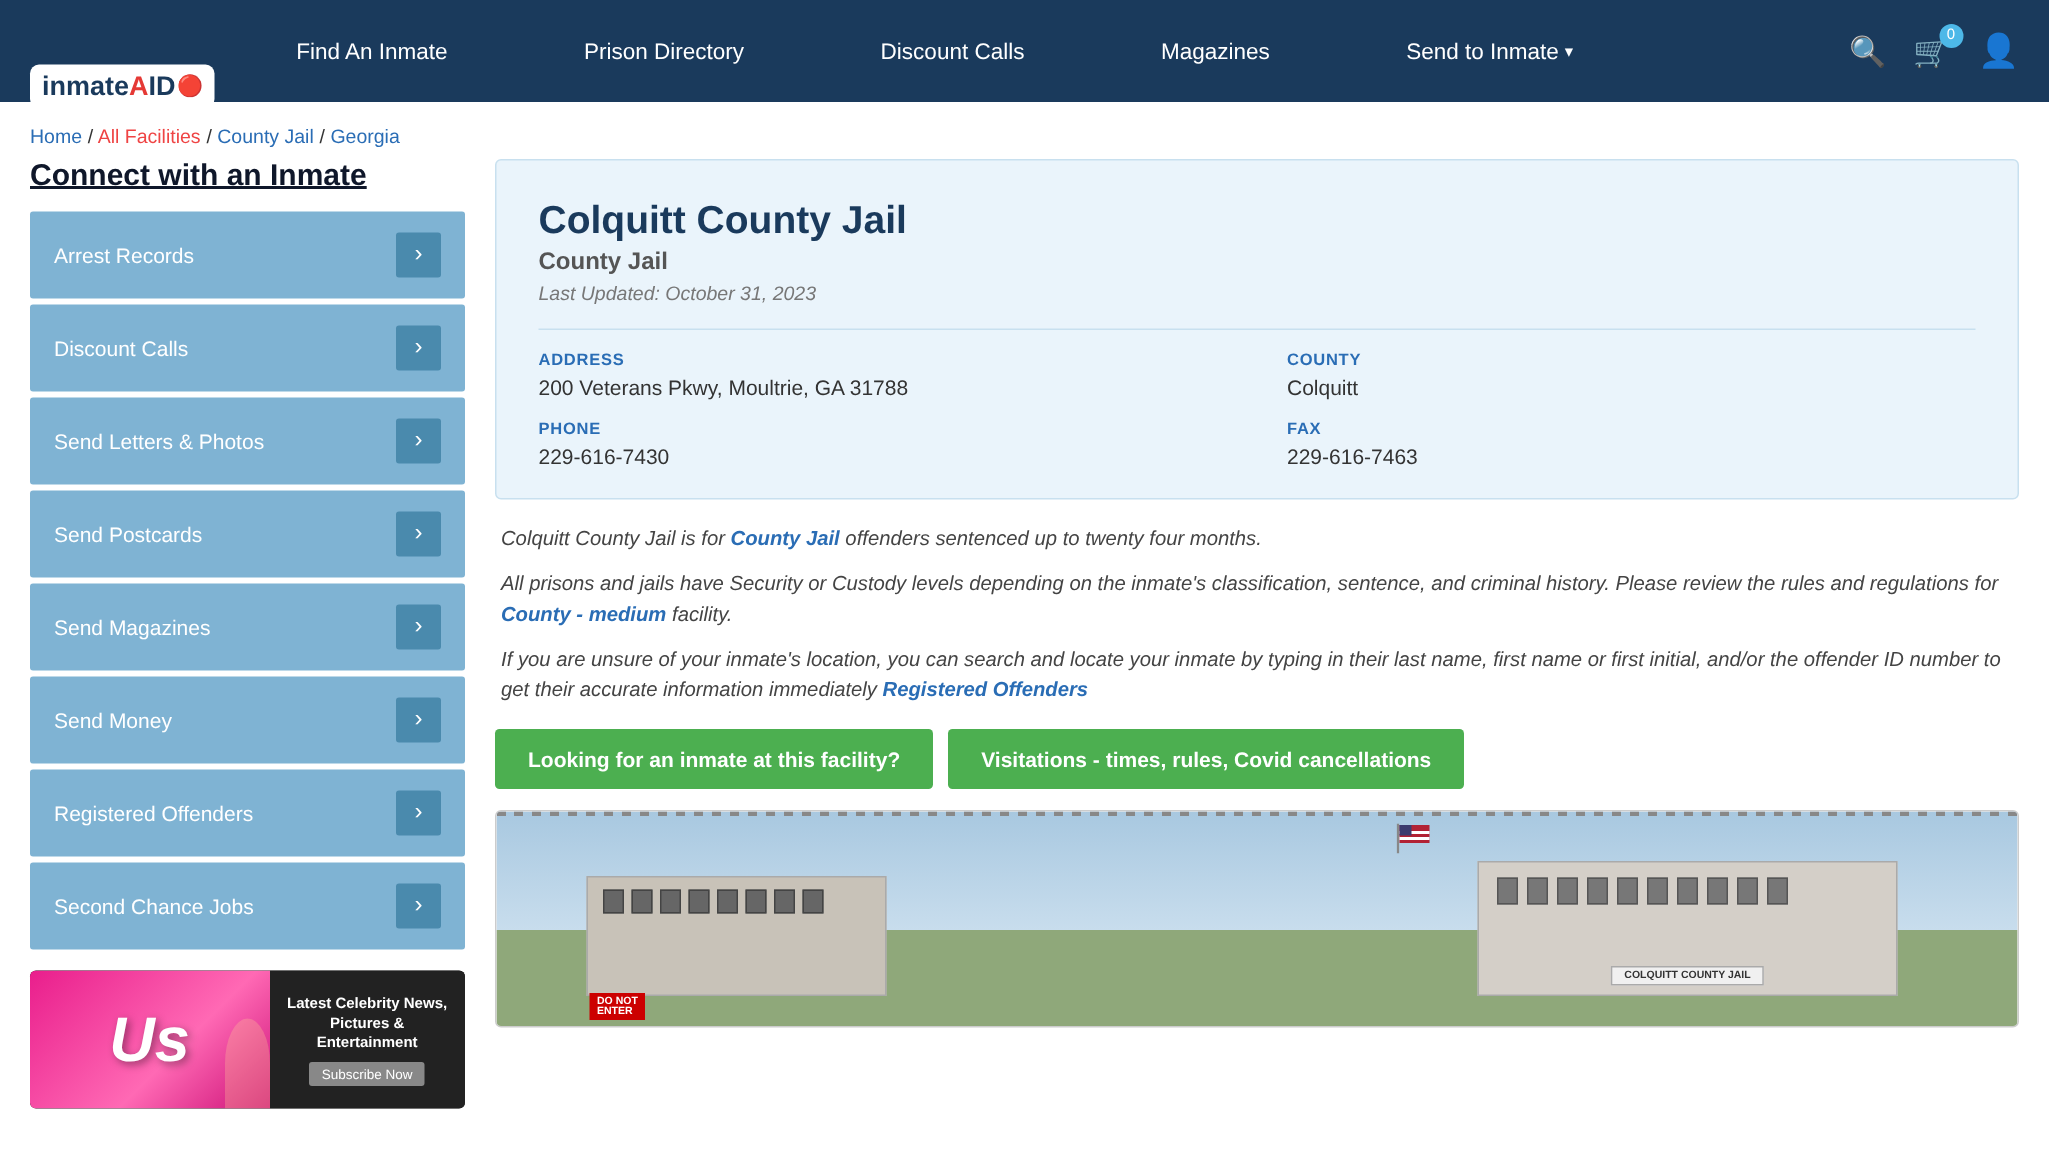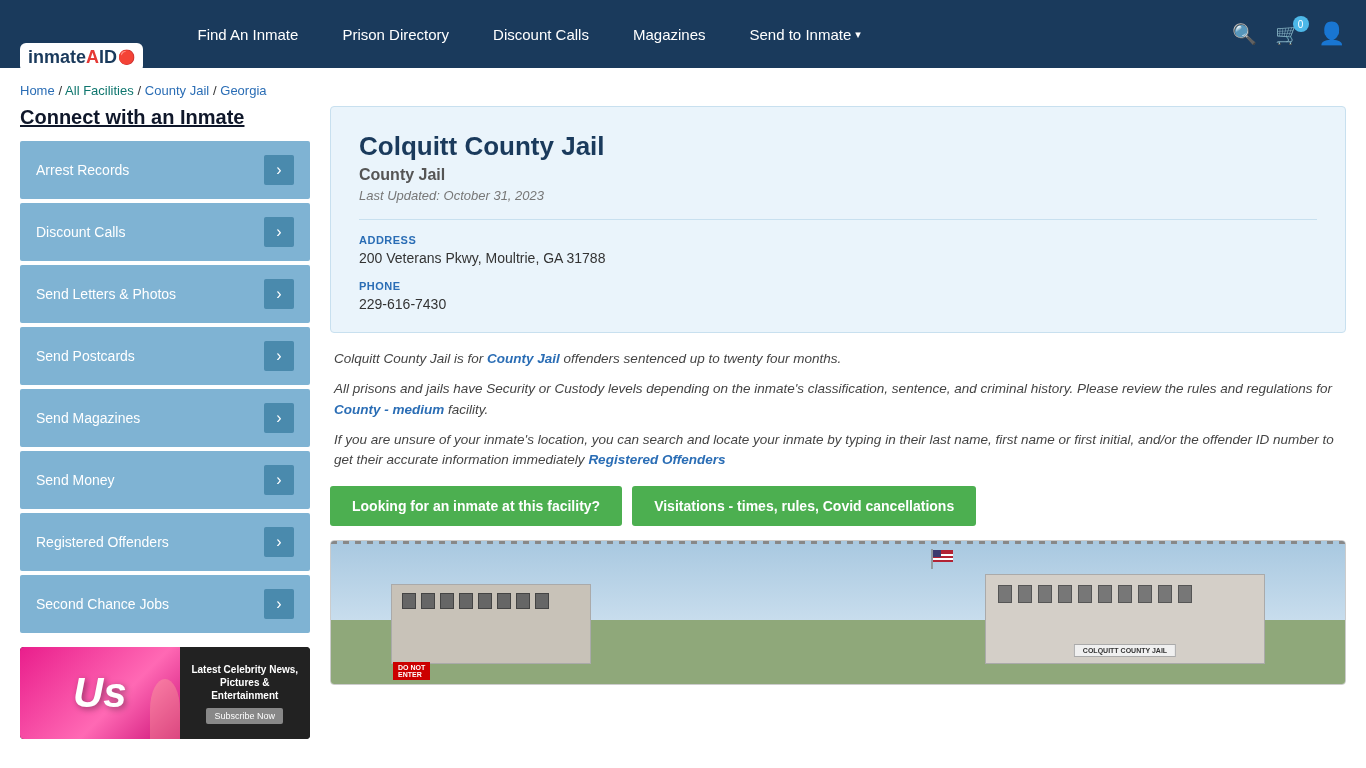--- a/index.html
+++ b/index.html
@@ -11,42 +11,42 @@
 <header style="background:#1a3a5c; display:flex; align-items:center; padding:0 20px; height:68px; gap:0;">
   <div style="display:flex; align-items:center; margin-right:30px; cursor:pointer;">
     <div style="background:#fff; border-radius:6px; padding:4px 8px; display:flex; align-items:center; margin-right:2px;margin-top:46px;">
       <span style="color:#1a3a5c; font-weight:900; font-size:18px; font-family:Arial;">inmate</span>
         <span style="color:#e53935; font-weight:900; font-size:18px; font-family:Arial;">A</span>
         <span style="color:#1a3a5c; font-weight:900; font-size:18px; font-family:Arial;">ID</span>
       <span style="font-size:14px; margin-left:1px;">🔴</span>
     </div>
   </div>
 
-  <nav style="display:flex; align-items:center; flex:1;">
+  <nav style="display:flex; align-items:center; flex:1;gap:47px;">
     <a style="color:#fff; text-decoration:none; padding:0 22px; font-size:15px; height:68px; display:flex; align-items:center; cursor:pointer;">Find An Inmate</a>
     <a style="color:#fff; text-decoration:none; padding:0 22px; font-size:15px; height:68px; display:flex; align-items:center; cursor:pointer;">Prison Directory</a>
     <a style="color:#fff; text-decoration:none; padding:0 22px; font-size:15px; height:68px; display:flex; align-items:center; cursor:pointer;">Discount Calls</a>
     <a style="color:#fff; text-decoration:none; padding:0 22px; font-size:15px; height:68px; display:flex; align-items:center; cursor:pointer;">Magazines</a>
     <a style="color:#fff; text-decoration:none; padding:0 22px; font-size:15px; height:68px; display:flex; align-items:center; cursor:pointer;">
         <span>Send to Inmate</span>
         <span style="margin-left:4px; font-size:11px;">▾</span>
       </a>
   </nav>
 
   <div style="display:flex; align-items:center; gap:18px;">
     <span style="color:#fff; font-size:20px; cursor:pointer;">🔍</span>
     <span style="color:#fff; font-size:20px; cursor:pointer; position:relative;">🛒<span style="position:absolute; top:-6px; right:-8px; background:#4db8e8; color:#fff; border-radius:50%; width:16px; height:16px; font-size:10px; display:flex; align-items:center; justify-content:center;">0</span></span>
     <span style="color:#fff; font-size:22px; cursor:pointer;">👤</span>
   </div>
 </header>
 
 <div style="padding:14px 20px 8px 20px;">
   <a style="color:#2a6db5; text-decoration:none; font-size:13px;">Home</a>
   <span style="font-size:13px; color:#333;"> / </span>
-  <a style="color:#0f766e; text-decoration:none; font-size:13px;">All Facilities</a>
+  <a style="color:#ef4444; text-decoration:none; font-size:13px;">All Facilities</a>
   <span style="font-size:13px; color:#333;"> / </span>
   <a style="color:#2a6db5; text-decoration:none; font-size:13px;">County Jail</a>
   <span style="font-size:13px; color:#333;"> / </span>
   <a style="color:#2a6db5; text-decoration:none; font-size:13px;">Georgia</a>
 </div>
 
 <div style="display:flex; padding:0 20px 20px 20px; gap:20px; align-items:flex-start;">
 
   <div style="width:290px; flex-shrink:0;">
     <h2 style="font-size:20px; font-weight:bold; text-decoration:underline; margin-bottom:12px; color:#0f172a;">Connect with an Inmate</h2>
@@ -113,20 +113,30 @@
 
       <div style="display:flex; gap:40px; border-top:1px solid #c8e0ef; padding-top:14px;">
         <div style="flex:1;">
           <div style="margin-bottom:14px;">
             <div style="color:#2a6db5; font-size:11px; font-weight:bold; letter-spacing:0.5px; margin-bottom:4px; text-transform:uppercase;">ADDRESS</div>
             <div style="font-size:14px; color:#333;">200 Veterans Pkwy, Moultrie, GA 31788</div>
           </div>
           <div>
             <div style="color:#2a6db5; font-size:11px; font-weight:bold; letter-spacing:0.5px; margin-bottom:4px; text-transform:uppercase;">PHONE</div>
             <div style="font-size:14px; color:#333;">229-616-7430</div>
+          </div>
+        </div>
+        <div style="flex:1;">
+          <div style="margin-bottom:14px;">
+            <div style="color:#2a6db5; font-size:11px; font-weight:bold; letter-spacing:0.5px; margin-bottom:4px; text-transform:uppercase;">COUNTY</div>
+            <div style="font-size:14px; color:#333;">Colquitt</div>
+          </div>
+          <div>
+            <div style="color:#2a6db5; font-size:11px; font-weight:bold; letter-spacing:0.5px; margin-bottom:4px; text-transform:uppercase;">FAX</div>
+            <div style="font-size:14px; color:#333;">229-616-7463</div>
           </div>
         </div>
       </div>
     </div>
 
     <div style="padding:0 4px; margin-bottom:16px;">
       <p style="font-size:13.5px; color:#444; margin-bottom:10px; line-height:1.5; font-style:italic;">
         Colquitt County Jail is for <a href="#" style="color:#2a6db5; font-weight:bold; text-decoration:none;">County Jail</a> offenders sentenced up to twenty four months.
       </p>
       <p style="font-size:13.5px; color:#444; margin-bottom:10px; line-height:1.5; font-style:italic;">

